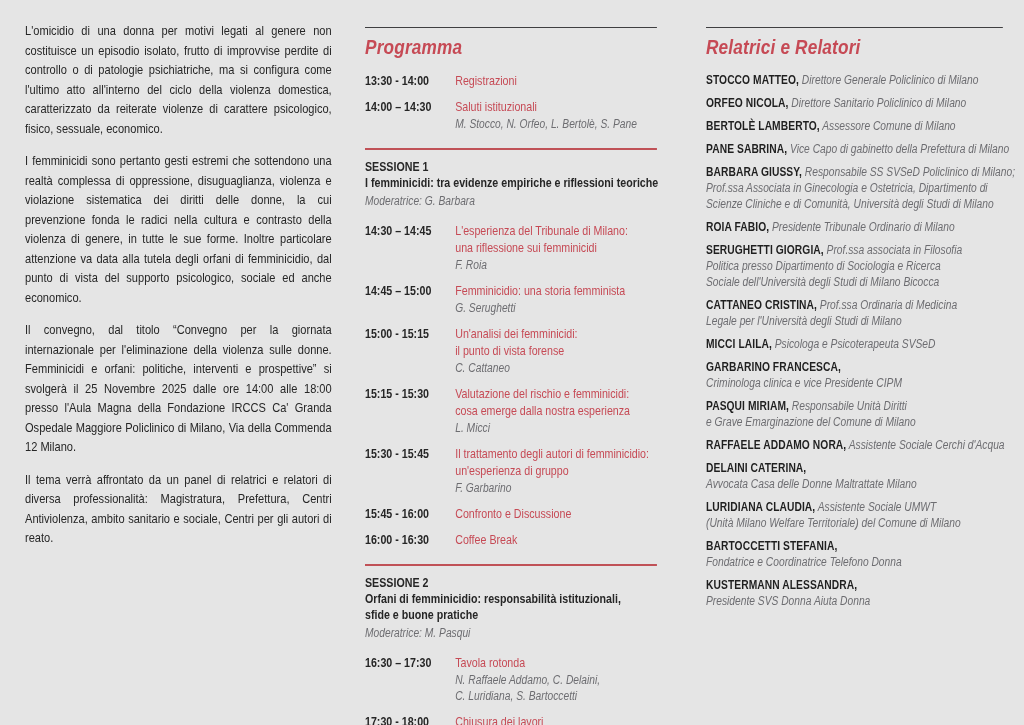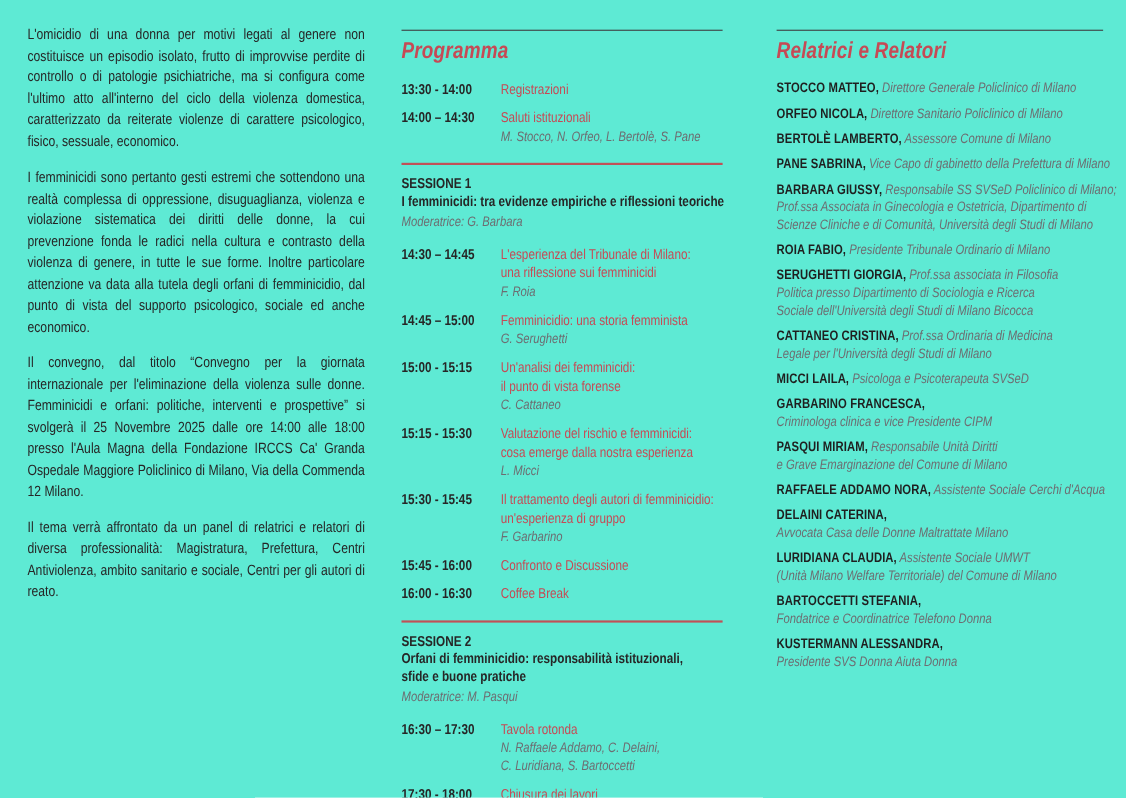--- a/index.html
+++ b/index.html
@@ -1,21 +1,21 @@
 <!DOCTYPE html>
 <html style="--accent: #c64a55; --rule-red: #c05157; --rule-dark: #3f3f41; --gray: #6d6d71; --ink: #262626;"><head>
 <meta charset="utf-8">
 <style>
   html,body{margin:0;padding:0;}
   body{
     width:1024px;height:725px;background:#ffffff;overflow:hidden;
     font-family:"Liberation Sans","DejaVu Sans",sans-serif;
     -webkit-font-smoothing:antialiased;
   }
-  .page{position:relative;width:1024px;height:725px;background:#5eead4;text-decoration:underline;}
+  .page{position:relative;width:1024px;height:725px;background:#e5e5e5;text-decoration:underline;}
   .col{position:absolute;top:0;transform:scaleX(0.82);transform-origin:0 0;color:var(--ink);}
   .col-left{left:25px;width:374px;}
   .col-mid{left:365px;width:356px;}
   .col-right{left:706px;width:362px;}
 
   
   .col-left{padding-top:21px;}
   .col-left p{
     margin:0 0 13px 0;font-size:13.5px;line-height:19.5px;
     text-align:justify;color:var(--ink);

